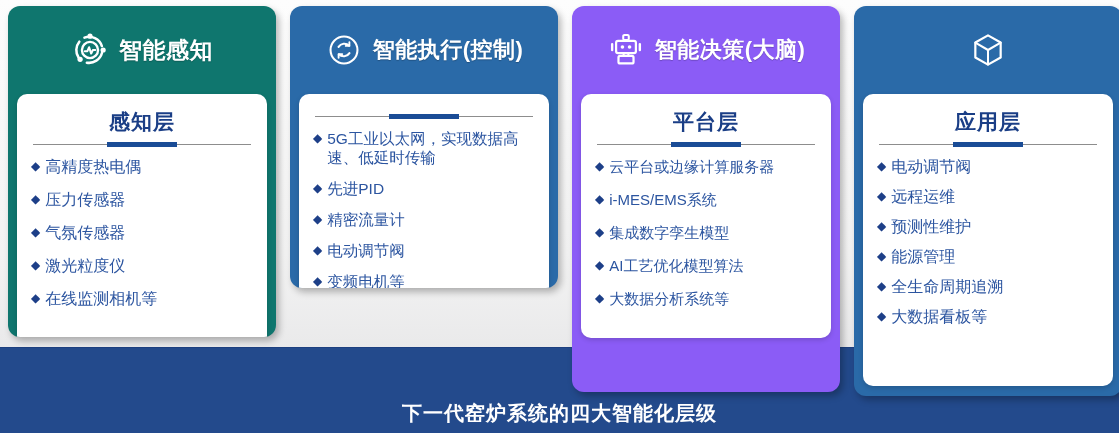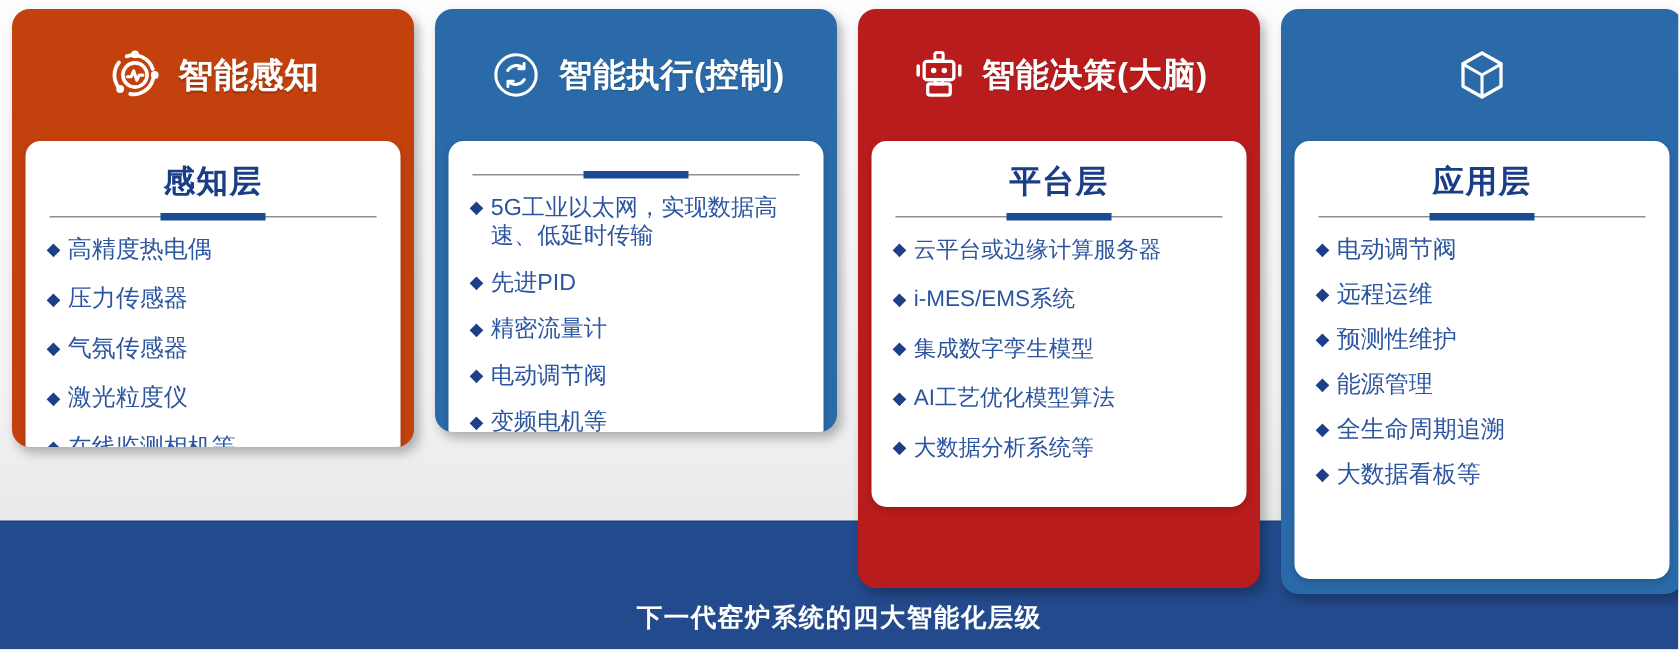--- a/index.html
+++ b/index.html
@@ -46,23 +46,23 @@
   }
 
   .card {
     position: absolute;
     top: 6px;
     width: 268px;
     border-radius: 12px;
     box-shadow: 3px 4px 7px rgba(0,0,0,0.28);
     overflow: hidden;
   }
-  .card.c1 { left: 8px;   background: #c2410c; height: 292px; }
+  .card.c1 { left: 8px;   background: #0f766e; height: 331px; }
   .card.c2 { left: 290px; background: #2a6aa8; height: 282px; }
-  .card.c3 { left: 572px; background: #b91c1c; height: 386px; }
+  .card.c3 { left: 572px; background: #8b5cf6; height: 386px; }
   .card.c4 { left: 854px; background: #2a6aa8; height: 390px; }
 
   .card-header {
     position: relative;
     height: 88px;
     display: flex;
     align-items: center;
     justify-content: center;
     gap: 10px;
     padding: 0 10px;
@@ -157,21 +157,21 @@
   }
   .li-text { flex: 1 1 auto; }
 
   .footer-text {
     position: absolute;
     left: 0;
     top: 400px;
     width: 1119px;
     text-align: center;
     color: #ffffff;
-    font-size: 17px;
+    font-size: 20px;
     font-weight: 700;
     letter-spacing: 1px;
   }
 </style>
 </head>
 <body>
 
 <div id="stage">
 
   <div class="bg-top"></div>

